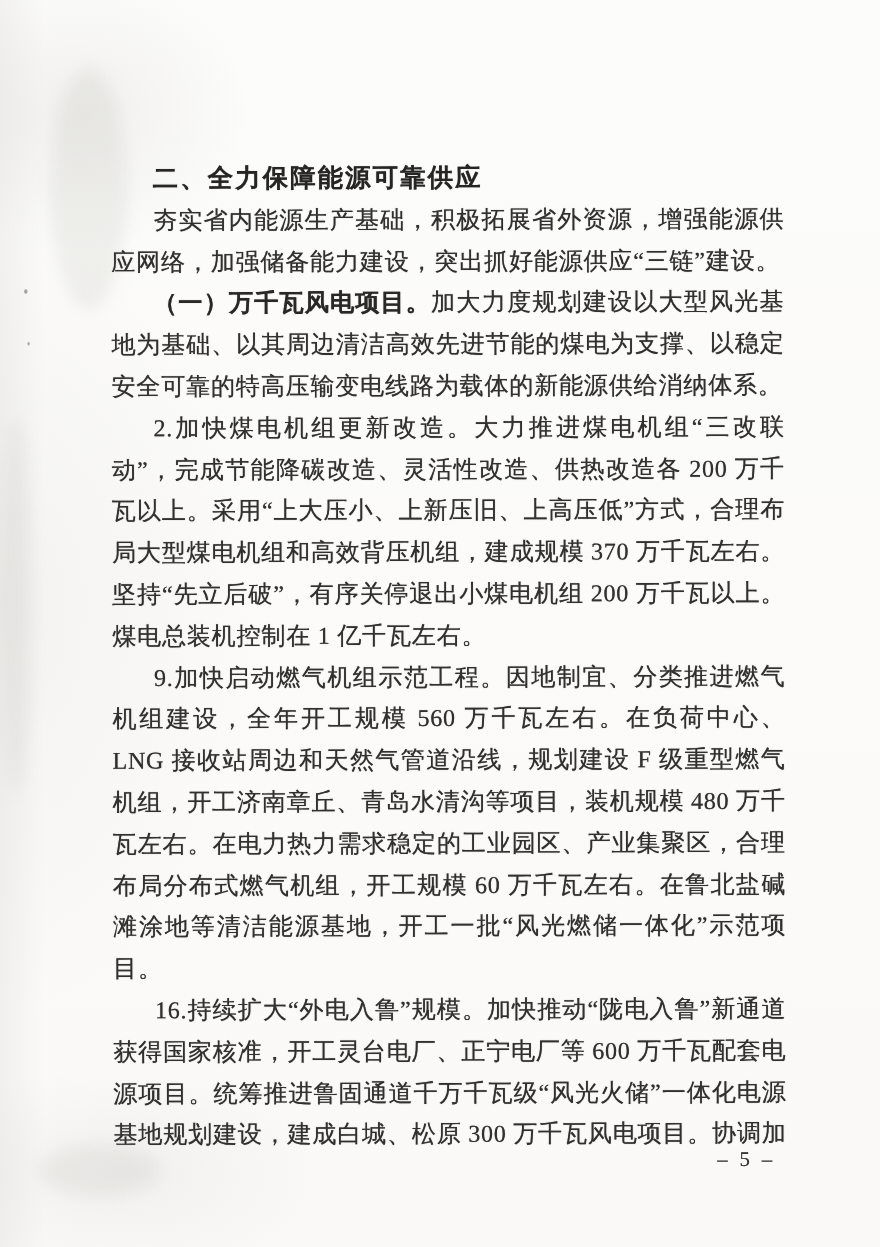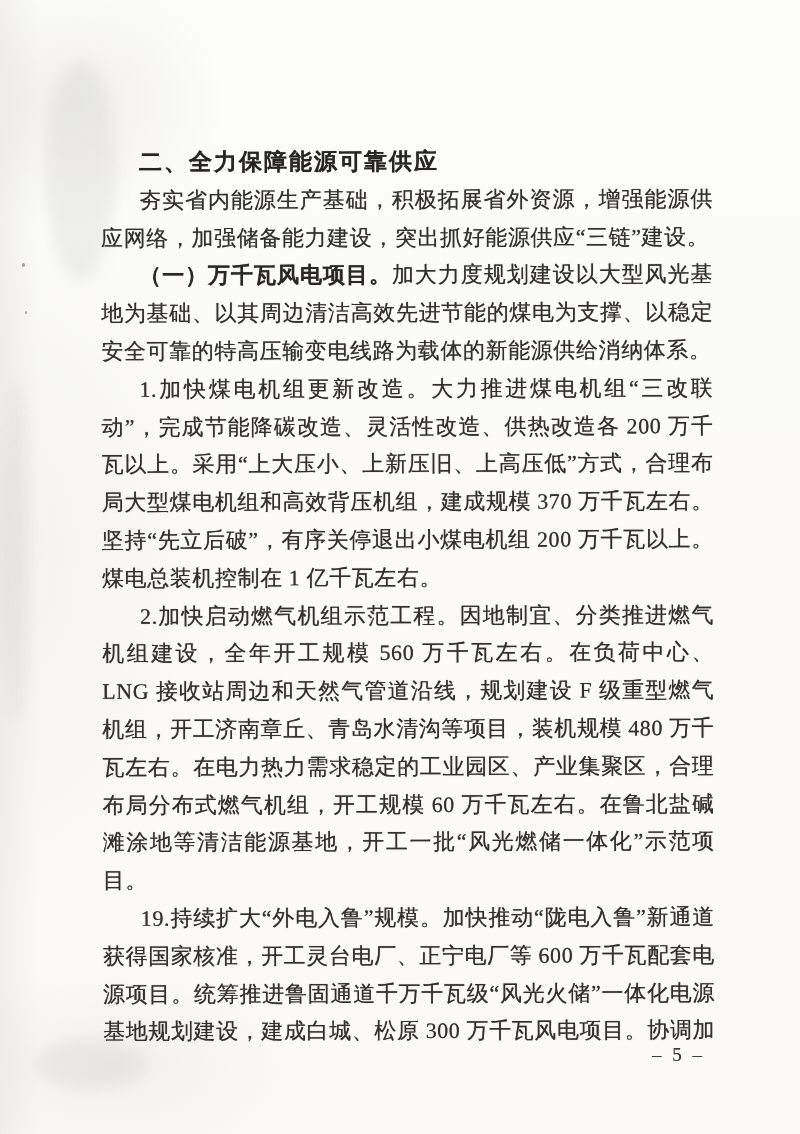--- a/index.html
+++ b/index.html
@@ -77,23 +77,23 @@
   <div class="speck speck-2"></div>
 
   <div class="content">
 
     <h2 class="heading">二、全力保障能源可靠供应</h2>
 
     <p class="para"><span class="lead"></span><span>夯实省内能源生产基础，积极拓展省外资源，增强能源供应网络，加强储备能力建设，突出抓好能源供应“三链”建设。</span></p>
 
     <p class="para"><span class="lead lead-bold">（一）万千瓦风电项目。</span><span>加大力度规划建设以大型风光基地为基础、以其周边清洁高效先进节能的煤电为支撑、以稳定安全可靠的特高压输变电线路为载体的新能源供给消纳体系。</span></p>
 
-    <p class="para"><span class="lead">1.加快煤电机组更新改造。</span><span>大力推进煤电机组“三改联动”，完成节能降碳改造、灵活性改造、供热改造各 200 万千瓦以上。采用“上大压小、上新压旧、上高压低”方式，合理布局大型煤电机组和高效背压机组，建成规模 370 万千瓦左右。坚持“先立后破”，有序关停退出小煤电机组 200 万千瓦以上。煤电总装机控制在 1 亿千瓦左右。</span></p>
+    <p class="para"><span class="lead">2.加快煤电机组更新改造。</span><span>大力推进煤电机组“三改联动”，完成节能降碳改造、灵活性改造、供热改造各 200 万千瓦以上。采用“上大压小、上新压旧、上高压低”方式，合理布局大型煤电机组和高效背压机组，建成规模 370 万千瓦左右。坚持“先立后破”，有序关停退出小煤电机组 200 万千瓦以上。煤电总装机控制在 1 亿千瓦左右。</span></p>
 
-    <p class="para"><span class="lead">2.加快启动燃气机组示范工程。</span><span>因地制宜、分类推进燃气机组建设，全年开工规模 560 万千瓦左右。在负荷中心、LNG 接收站周边和天然气管道沿线，规划建设 F 级重型燃气机组，开工济南章丘、青岛水清沟等项目，装机规模 480 万千瓦左右。在电力热力需求稳定的工业园区、产业集聚区，合理布局分布式燃气机组，开工规模 60 万千瓦左右。在鲁北盐碱滩涂地等清洁能源基地，开工一批“风光燃储一体化”示范项目。</span></p>
+    <p class="para"><span class="lead">9.加快启动燃气机组示范工程。</span><span>因地制宜、分类推进燃气机组建设，全年开工规模 560 万千瓦左右。在负荷中心、LNG 接收站周边和天然气管道沿线，规划建设 F 级重型燃气机组，开工济南章丘、青岛水清沟等项目，装机规模 480 万千瓦左右。在电力热力需求稳定的工业园区、产业集聚区，合理布局分布式燃气机组，开工规模 60 万千瓦左右。在鲁北盐碱滩涂地等清洁能源基地，开工一批“风光燃储一体化”示范项目。</span></p>
 
-    <p class="para"><span class="lead">19.持续扩大“外电入鲁”规模。</span><span>加快推动“陇电入鲁”新通道获得国家核准，开工灵台电厂、正宁电厂等 600 万千瓦配套电源项目。统筹推进鲁固通道千万千瓦级“风光火储”一体化电源基地规划建设，建成白城、松原 300 万千瓦风电项目。协调加</span></p>
+    <p class="para"><span class="lead">16.持续扩大“外电入鲁”规模。</span><span>加快推动“陇电入鲁”新通道获得国家核准，开工灵台电厂、正宁电厂等 600 万千瓦配套电源项目。统筹推进鲁固通道千万千瓦级“风光火储”一体化电源基地规划建设，建成白城、松原 300 万千瓦风电项目。协调加</span></p>
 
   </div>
 
   <div class="page-number">– 5 –</div>
 
 </div>
 
 </body></html>

